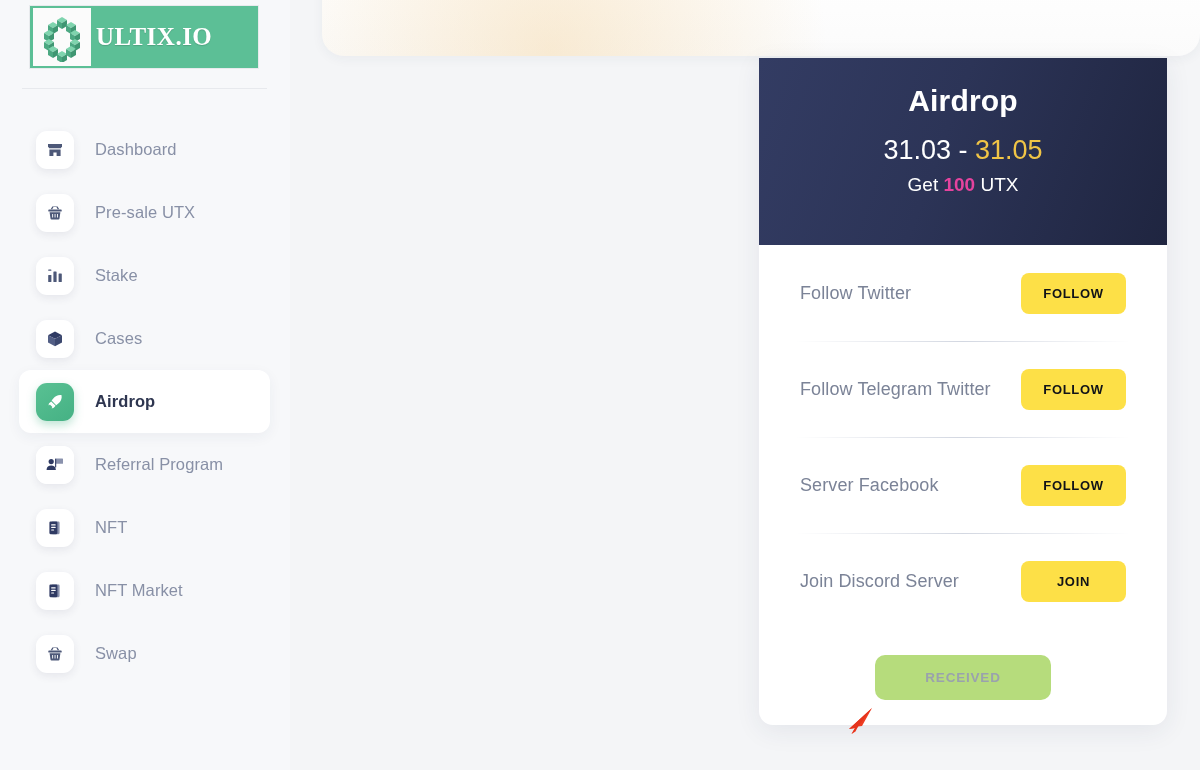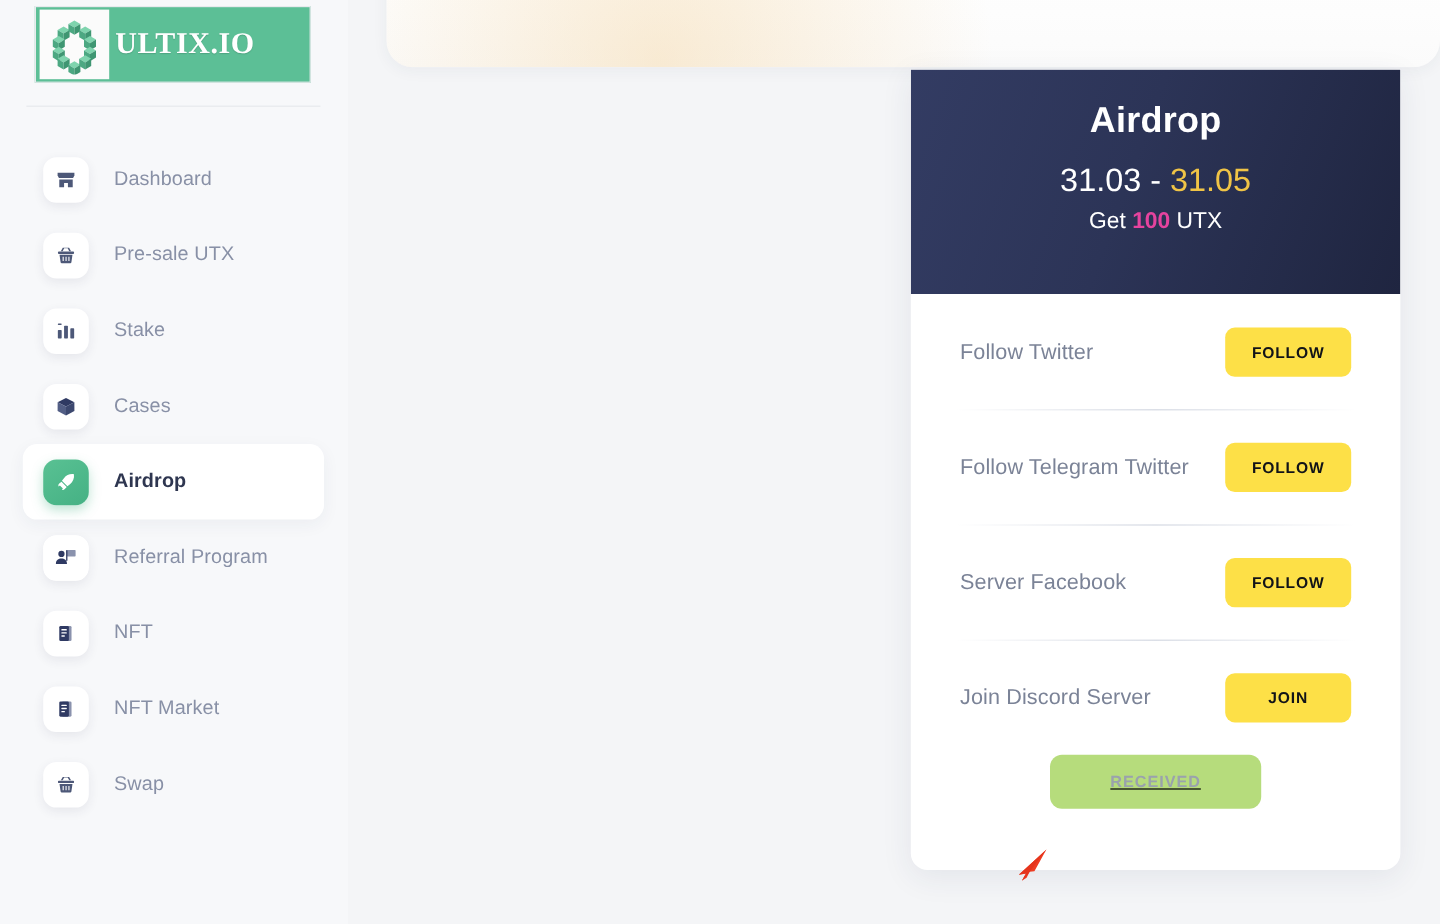--- a/index.html
+++ b/index.html
@@ -234,22 +234,22 @@
     height: 41px;
     min-width: 105px;
     padding: 0 18px;
     cursor: pointer;
     flex: 0 0 auto;
   }
 
   .card-footer {
     height: 96px;
     display: flex;
+    align-items: center;
     justify-content: center;
-    text-decoration: underline;
   }
 
   .received-btn {
     border: none;
     background: #b6dc7c;
     color: #9aa2ad;
     font-family: "Liberation Sans", sans-serif;
     font-size: 13.5px;
     font-weight: bold;
     letter-spacing: .8px;

